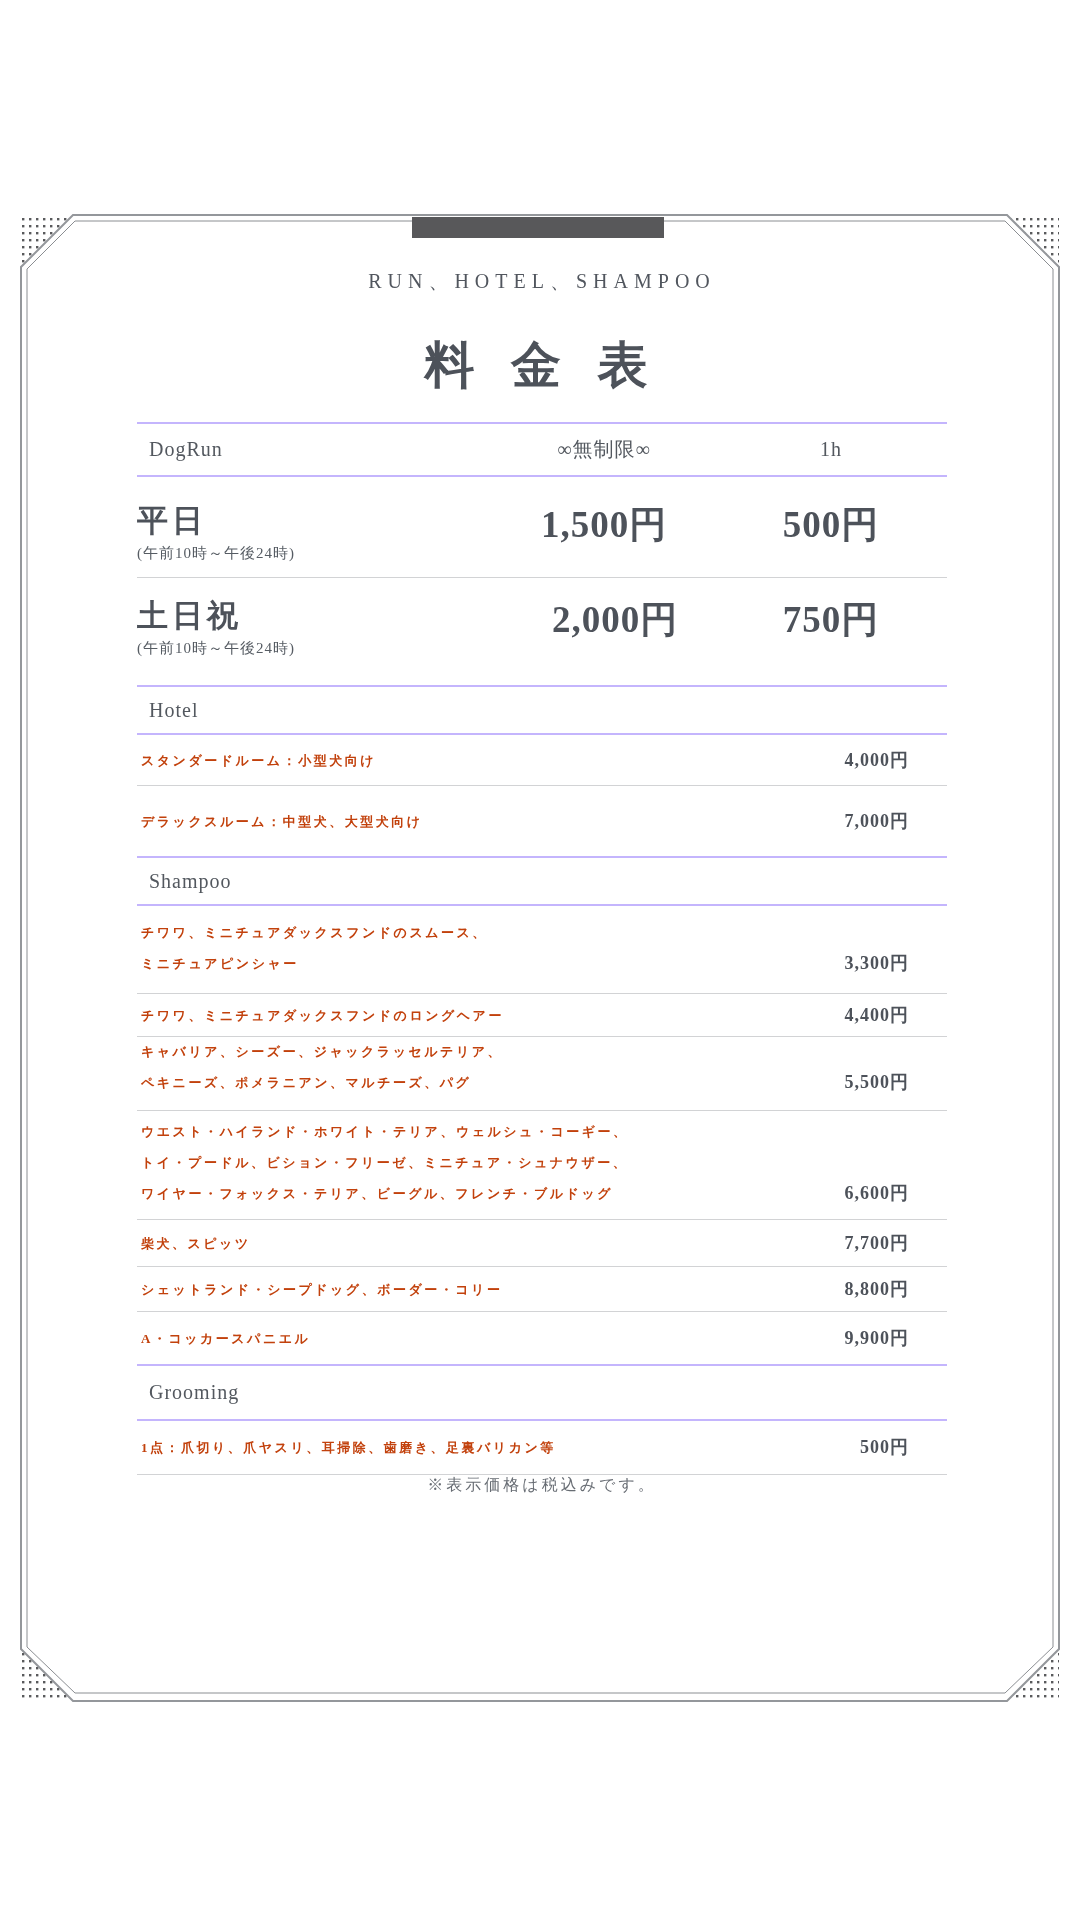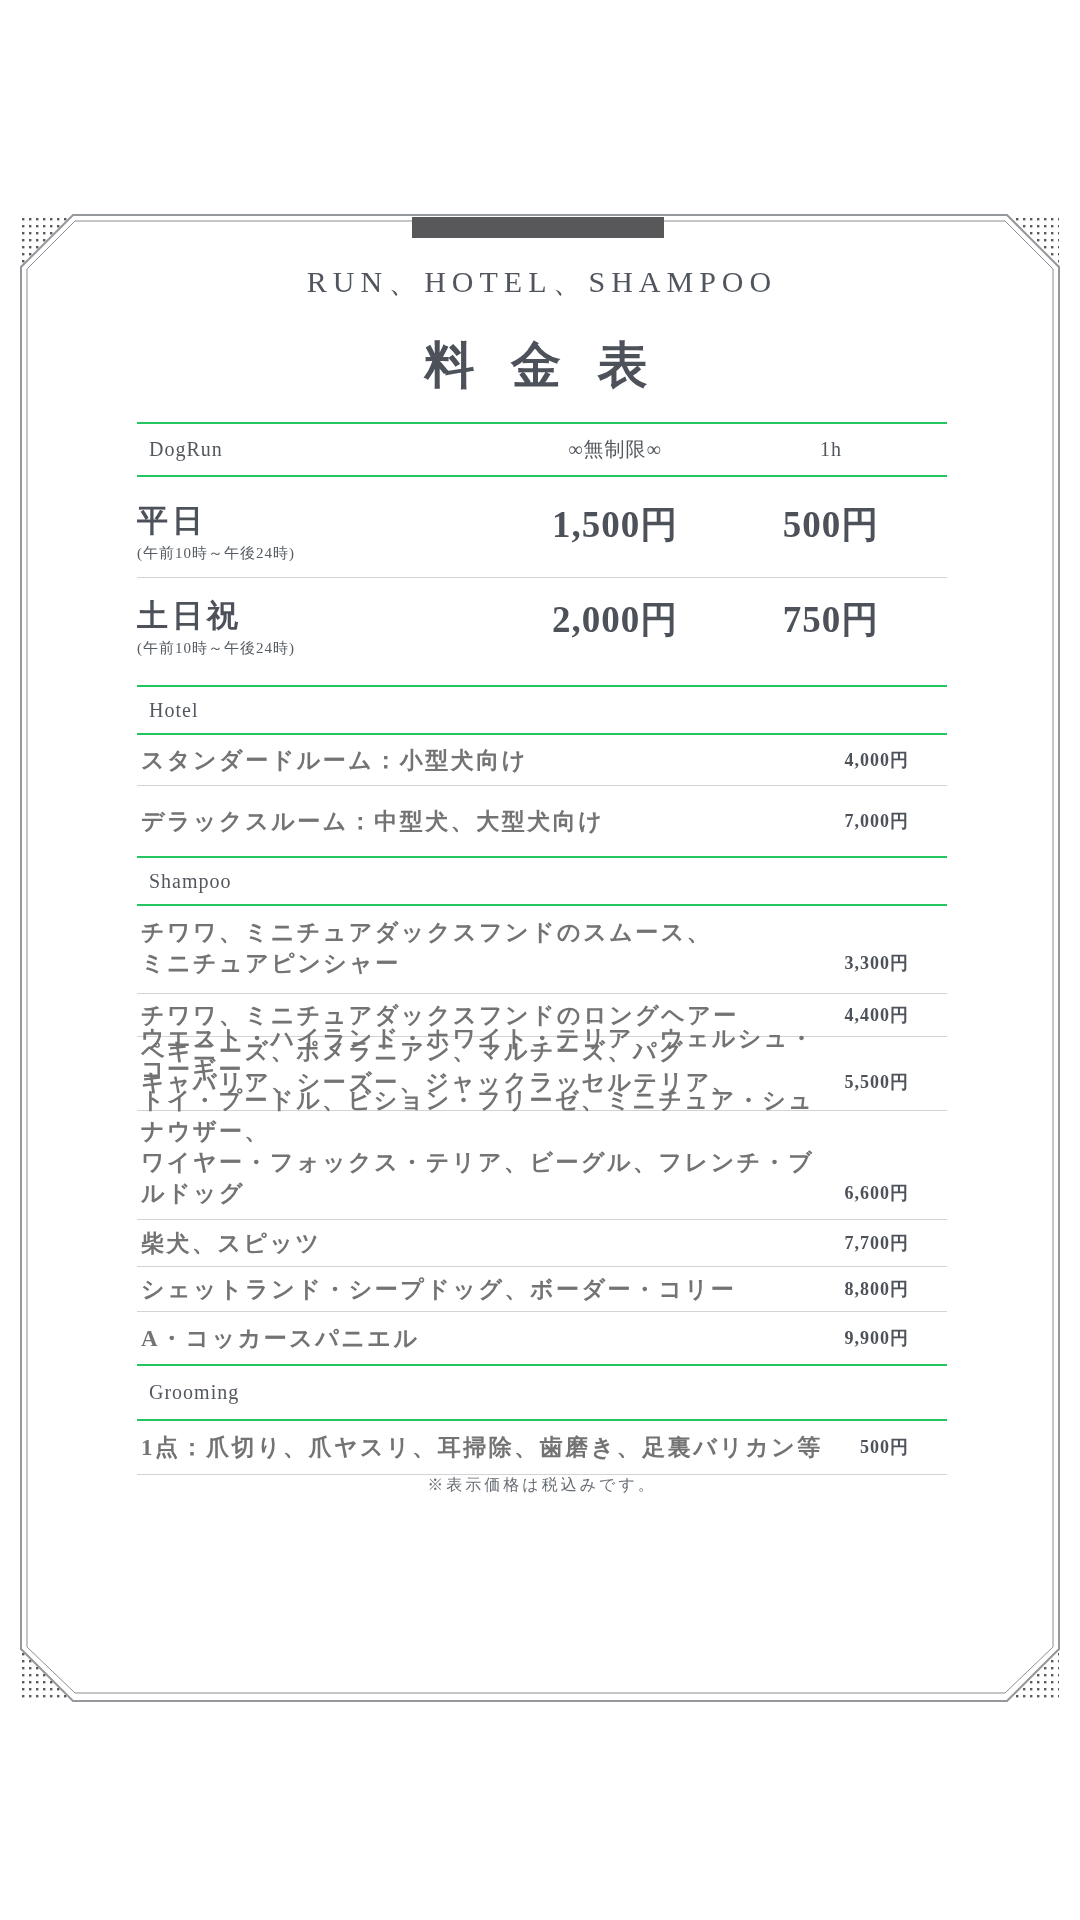--- a/index.html
+++ b/index.html
@@ -1,47 +1,47 @@
 <!DOCTYPE html>
 <html><head>
 <meta charset="utf-8">
 <style>
   html,body{margin:0;padding:0;background:#ffffff;}
   body{width:1080px;height:1920px;position:relative;overflow:hidden;
        font-family:"Liberation Serif","DejaVu Serif",serif;color:#4d525a;}
   .frame-svg{position:absolute;left:0;top:0;width:1080px;height:1920px;}
   .tab-bar{position:absolute;left:412px;top:217px;width:252px;height:21px;background:#58585a;}
   .content{position:absolute;left:137px;top:215px;width:810px;}
-  .subtitle{margin-top:48px;text-align:center;font-size:30px;line-height:37px;
+  .subtitle{margin-top:48px;text-align:center;font-size:20px;line-height:37px;
             letter-spacing:6px;color:#51565e;}
   .title{margin:36px 0 0 0;text-align:center;font-size:50px;line-height:58px;
          font-weight:700;letter-spacing:12px;color:#4d525a;}
   .table{margin-top:28px;border-bottom:1px solid #d2d3d5;}
   .row{box-sizing:border-box;border-top:1px solid #d2d3d5;}
-  .b-heavy{border-top:2px solid #22c55e;}
+  .b-heavy{border-top:2px solid #c4b5fd;gap:11px;}
   .grid3{display:grid;grid-template-columns:1fr 200px 232px;}
   .head-row{height:53px;align-items:center;font-size:20px;letter-spacing:1px;color:#53585f;}
   .head-row .lbl{padding-left:12px;}
   .cc{text-align:center;}
   .dr-row{align-items:flex-start;}
   .dr-r1{height:102px;padding-top:26px;}
   .dr-r2{height:108px;padding-top:20px;}
   .day{font-size:31px;font-weight:700;letter-spacing:4px;line-height:36px;}
   .day-time{font-size:15px;letter-spacing:1px;line-height:20px;margin-top:4px;color:#565c63;}
   .big-price{font-size:37px;font-weight:600;letter-spacing:1px;line-height:44px;}
   .label-row{display:flex;align-items:center;font-size:20px;letter-spacing:1px;
              padding-left:12px;color:#53585f;}
   .h60{height:48px;} .h55{height:55px;} .h52{height:52px;} .h71{height:71px;}
   .h89{height:89px;} .h43{height:43px;gap:46px;} .h74{height:74px;} .h109{height:109px;}
   .h47{height:47px;} .h45{height:45px;} .h53x{height:53px;}
   .item-row{display:flex;justify-content:space-between;align-items:center;
             padding:0 38px 0 4px;}
   .v-end{align-items:flex-end;}
   .pb14{padding-bottom:14px;} .pb12{padding-bottom:12px;} .pb10{padding-bottom:10px;}
-  .item-text{font-size:23px;letter-spacing:2.5px;line-height:31px;font-weight:600;color:#737373;}
+  .item-text{font-size:13px;letter-spacing:2.5px;line-height:31px;font-weight:600;color:#c2410c;}
   .item-row .price{font-size:18px;font-weight:600;letter-spacing:1px;line-height:31px;
                    white-space:nowrap;padding-left:12px;}
   .note{text-align:center;font-size:16px;letter-spacing:3px;color:#676c73;}
 </style>
 </head>
 <body>
 
 <svg class="frame-svg" viewBox="0 0 1080 1920" xmlns="http://www.w3.org/2000/svg">
   <defs>
     <pattern id="dots" width="7" height="7" patternUnits="userSpaceOnUse">
@@ -109,22 +109,22 @@
       <div class="price">3,300円</div>
     </div>
 
     <div class="row item-row h43">
       <div class="item-text">チワワ、ミニチュアダックスフンドのロングヘアー</div>
       <div class="price">4,400円</div>
     </div>
 
     <div class="row item-row v-end pb12 h74">
       <div class="item-text">
+        <div>キャバリア、シーズー、ジャックラッセルテリア、</div>
         <div>ペキニーズ、ポメラニアン、マルチーズ、パグ</div>
-        <div>キャバリア、シーズー、ジャックラッセルテリア、</div>
       </div>
       <div class="price">5,500円</div>
     </div>
 
     <div class="row item-row v-end pb10 h109">
       <div class="item-text">
         <div>ウエスト・ハイランド・ホワイト・テリア、ウェルシュ・コーギー、</div>
         <div>トイ・プードル、ビション・フリーゼ、ミニチュア・シュナウザー、</div>
         <div>ワイヤー・フォックス・テリア、ビーグル、フレンチ・ブルドッグ</div>
       </div>

